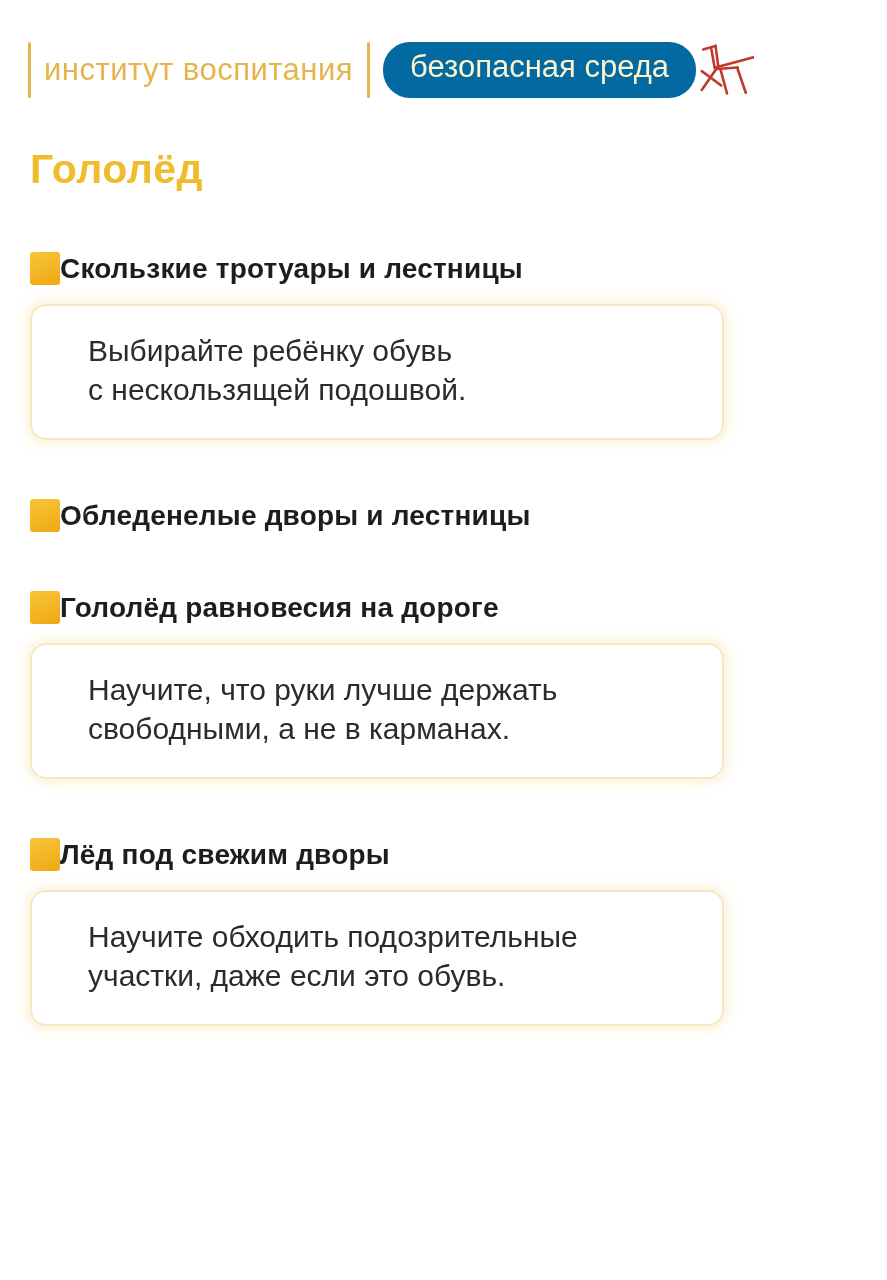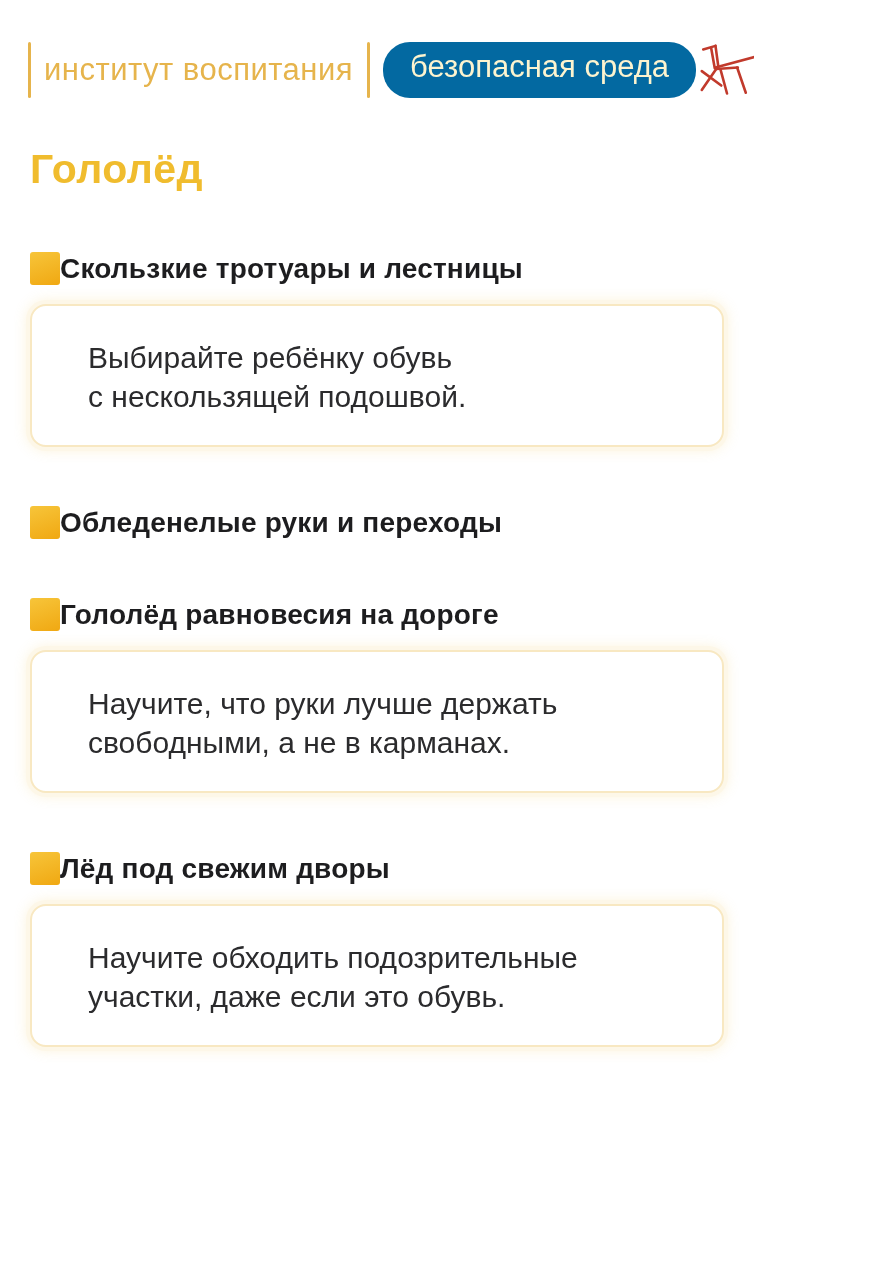--- a/index.html
+++ b/index.html
@@ -73,21 +73,21 @@
     font-weight: bold;
     color: #1d1d1f;
     letter-spacing: 0.2px;
   }
   .card {
     margin-top: 19px;
     background: #ffffff;
     border: 2px solid #f8e8c2;
     border-radius: 16px;
     box-shadow: 0 0 0 4px #fdf7e8, 0 0 14px 2px rgba(242, 204, 110, 0.30);
-    padding: 32px 28px 29px 56px;
+    padding: 25px 28px 29px 56px;
   }
   .card-text {
     font-size: 30px;
     line-height: 39px;
     color: #2b2b2d;
     white-space: pre-line;
   }
 </style>
 </head>
 <body>
@@ -127,21 +127,21 @@
     </div>
     <div class="card">
       <div class="card-text">Выбирайте ребёнку обувь
 с нескользящей подошвой.</div>
     </div>
   </div>
 
   <div class="section">
     <div class="section-head">
       <div class="bullet"></div>
-      <div class="section-heading">Обледенелые руки и переходы</div>
+      <div class="section-heading">Обледенелые дворы и лестницы</div>
     </div>
   </div>
 
   <div class="section">
     <div class="section-head">
       <div class="bullet"></div>
       <div class="section-heading">Гололёд равновесия на дороге</div>
     </div>
     <div class="card">
       <div class="card-text">Научите, что руки лучше держать

